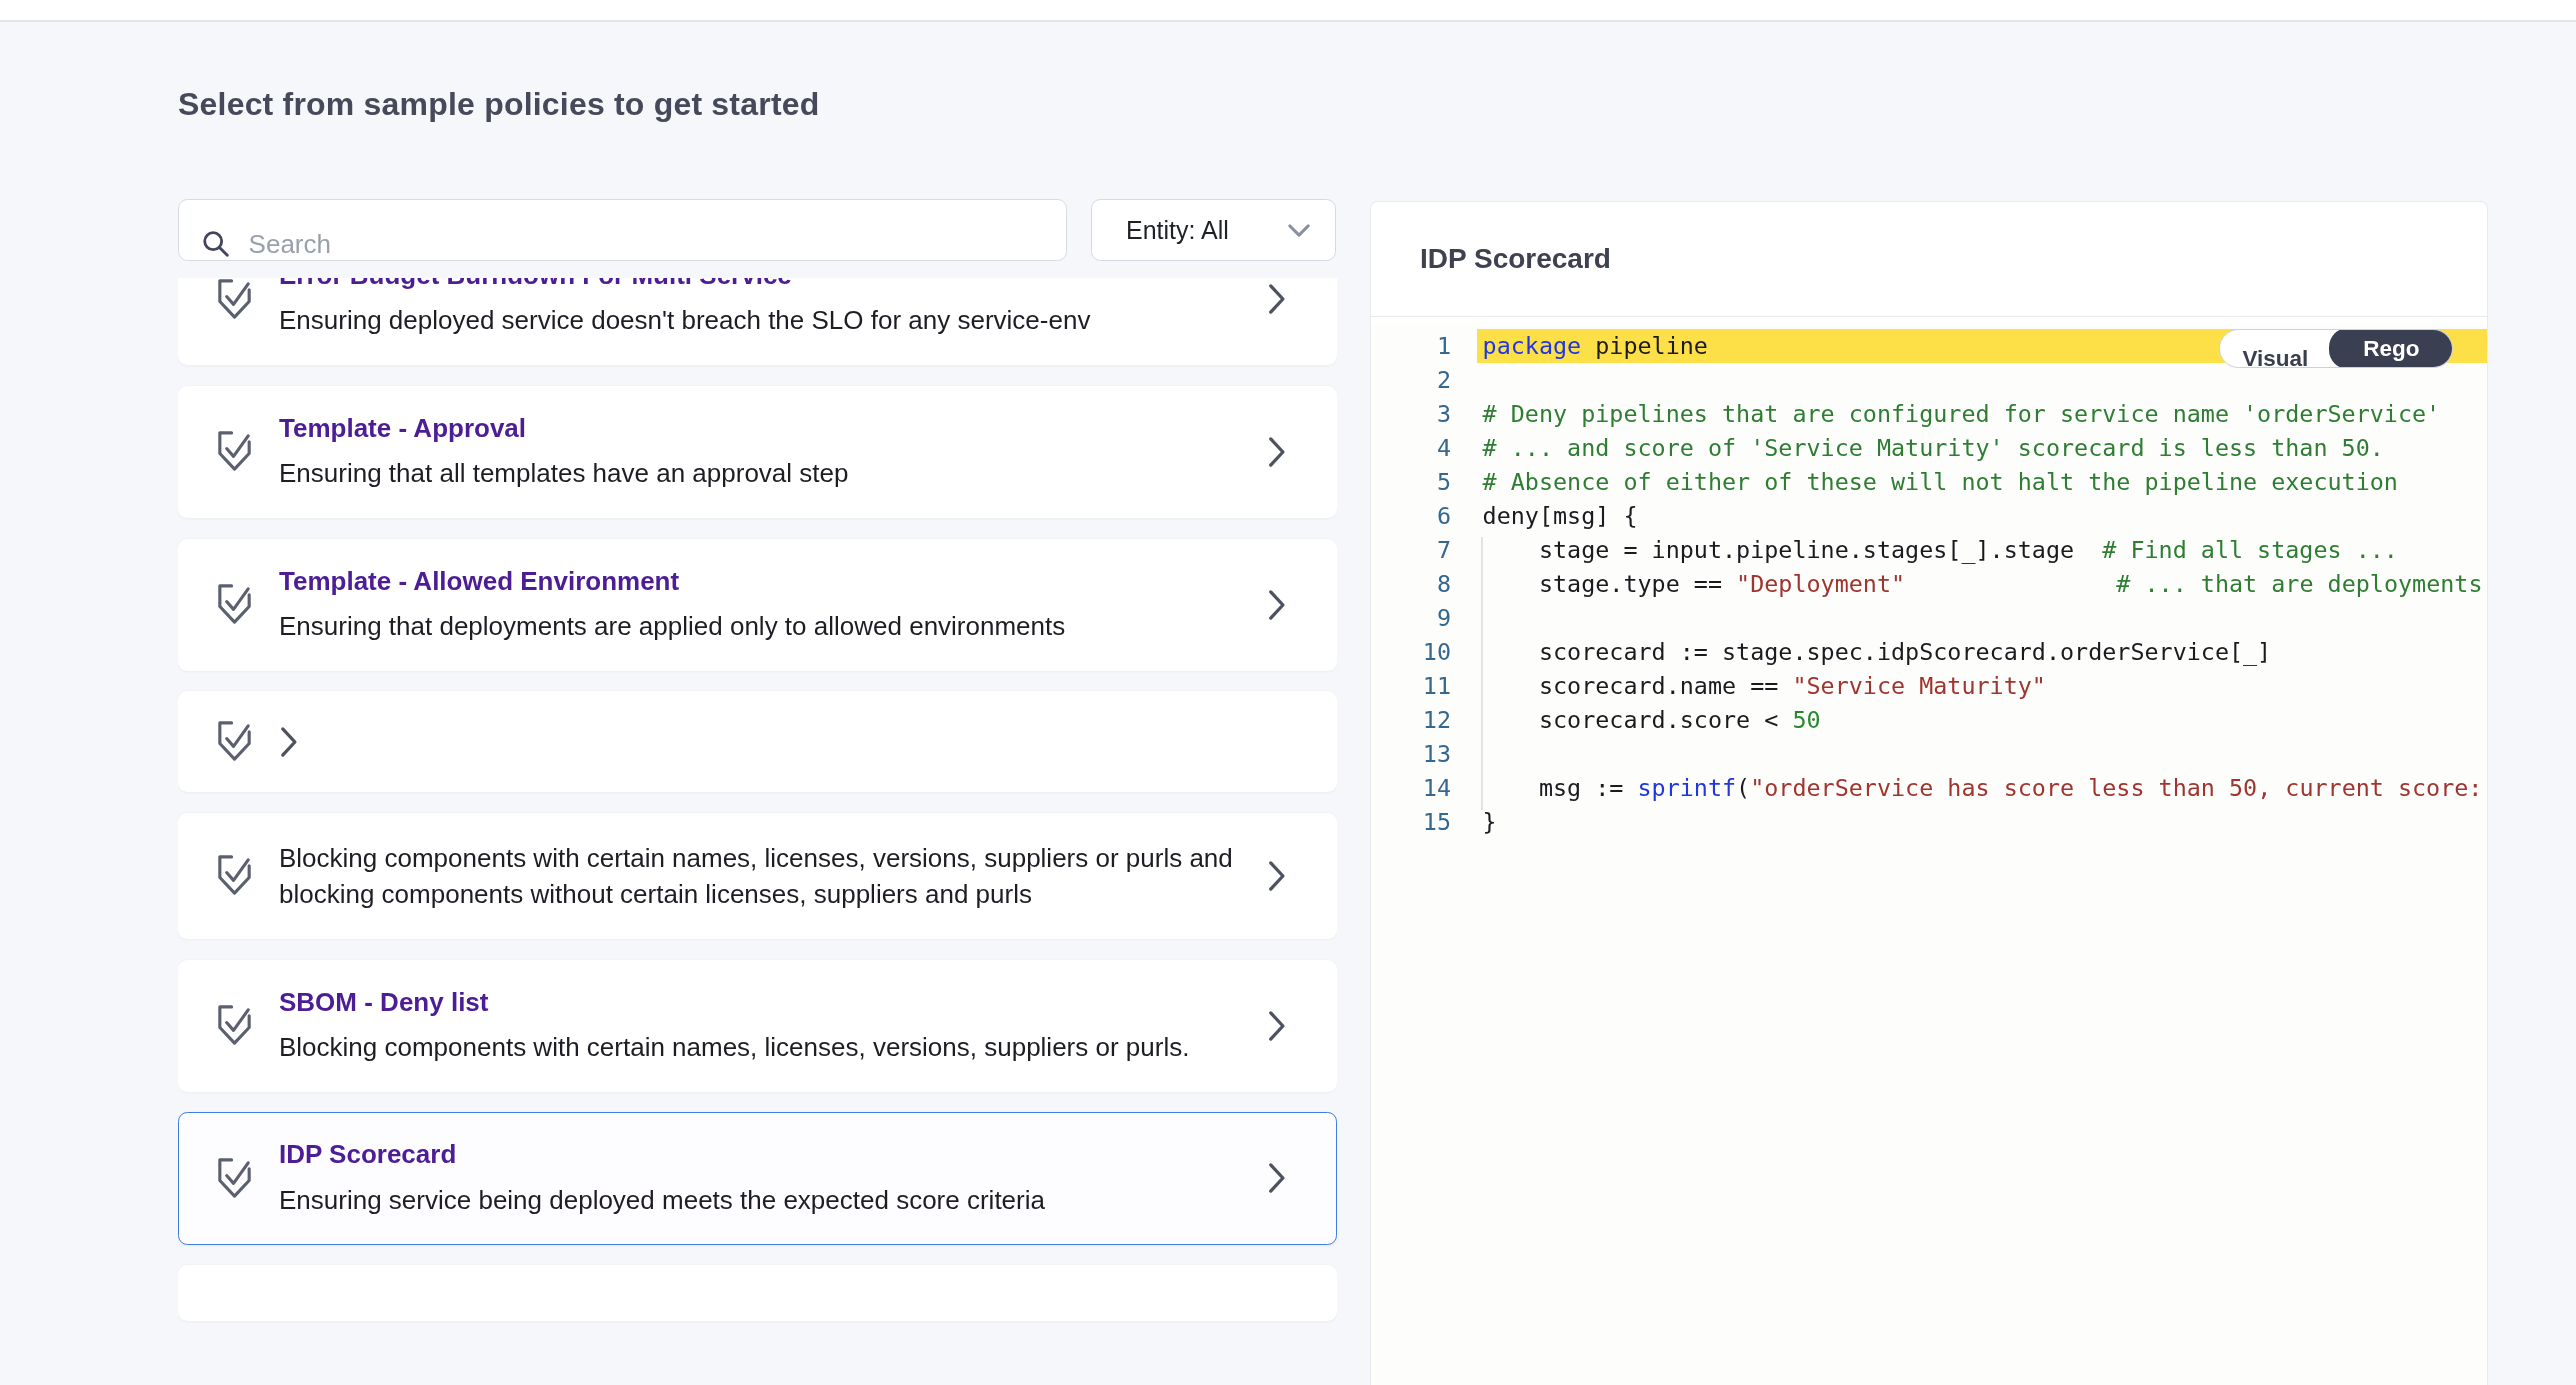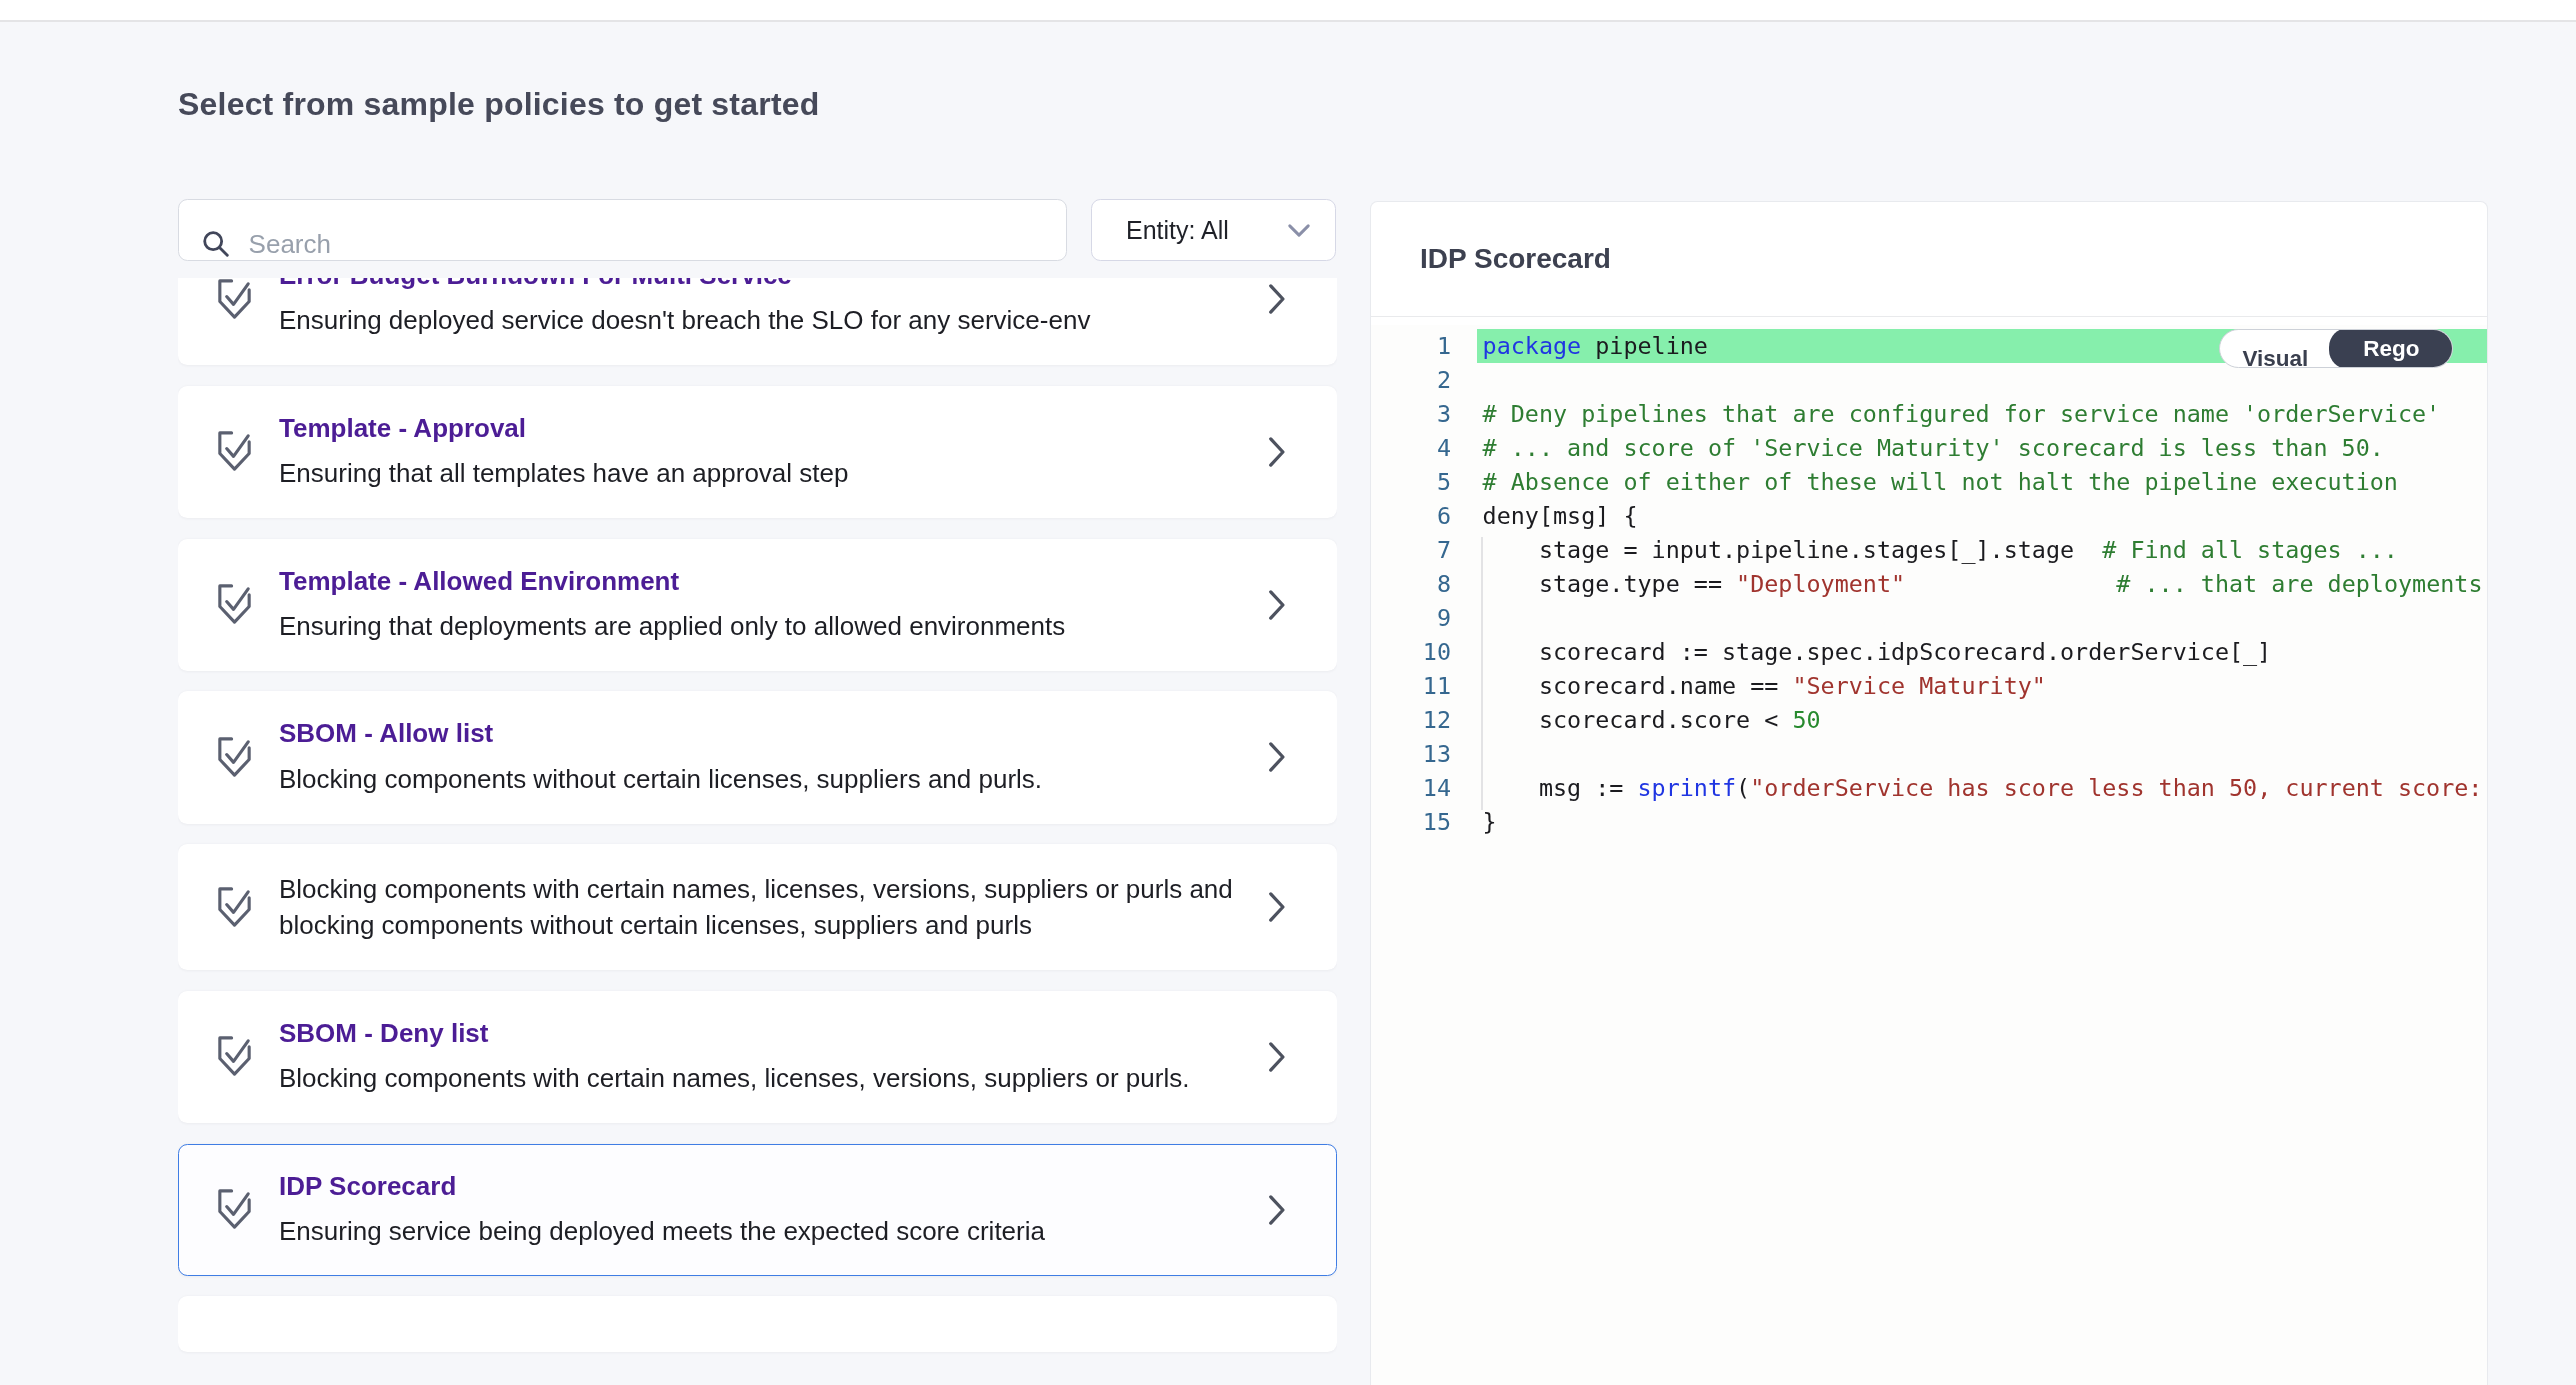--- a/index.html
+++ b/index.html
@@ -75,21 +75,21 @@
   .gutter {
     flex:0 0 106px; text-align:right; padding-right:26px;
     font-family:"DejaVu Sans Mono", monospace; font-size:23.4px;
     line-height:34px; color:#35678f; user-select:none;
   }
   .code-content {
     flex:1; min-width:0; overflow:hidden; white-space:pre;
     font-family:"DejaVu Sans Mono", monospace; font-size:23.4px;
     line-height:34px; color:#1b1b1f; padding-left:5.6px;
   }
-  .code-row.active .code-content { background:#86efac; }
+  .code-row.active .code-content { background:#fde047; }
   .tok-k { color:#2036e2; }
   .tok-s { color:#a0342e; }
   .tok-c { color:#2e7d32; }
   .tok-n { color:#278a2e; }
   .indent-guide {
     position:absolute; left:110px; top:212px; width:1.9px; height:273px;
     background:#e3e3e5;
   }
   
   .mode-toggle {
@@ -179,24 +179,20 @@
         </svg>
       </span>
     </div>
     <div class="policy-card">
       <span class="icon-col">
         <svg width="43" height="47" viewBox="0 0 44 48" fill="none">
           <path d="M19 5 H7 V26 L22 42 L37 26 V14" stroke="#5b6070" stroke-width="3.2" stroke-linecap="round" stroke-linejoin="round"></path>
           <path d="M14 21 L21 29 L36 8" stroke="#5b6070" stroke-width="3.2" stroke-linecap="round" stroke-linejoin="round"></path>
         </svg>
       </span>
-      <div class="content">
-        <div class="p-title">SBOM - Allow list</div>
-        <div class="p-desc">Blocking components without certain licenses, suppliers and purls.</div>
-      </div>
       <span class="chev">
         <svg width="20.6" height="34" viewBox="0 0 22 36" fill="none">
           <polyline points="4,4 17,18 4,32" stroke="#4d525f" stroke-width="3.5" stroke-linecap="round" stroke-linejoin="round"></polyline>
         </svg>
       </span>
     </div>
     <div class="policy-card">
       <span class="icon-col">
         <svg width="43" height="47" viewBox="0 0 44 48" fill="none">
           <path d="M19 5 H7 V26 L22 42 L37 26 V14" stroke="#5b6070" stroke-width="3.2" stroke-linecap="round" stroke-linejoin="round"></path>

